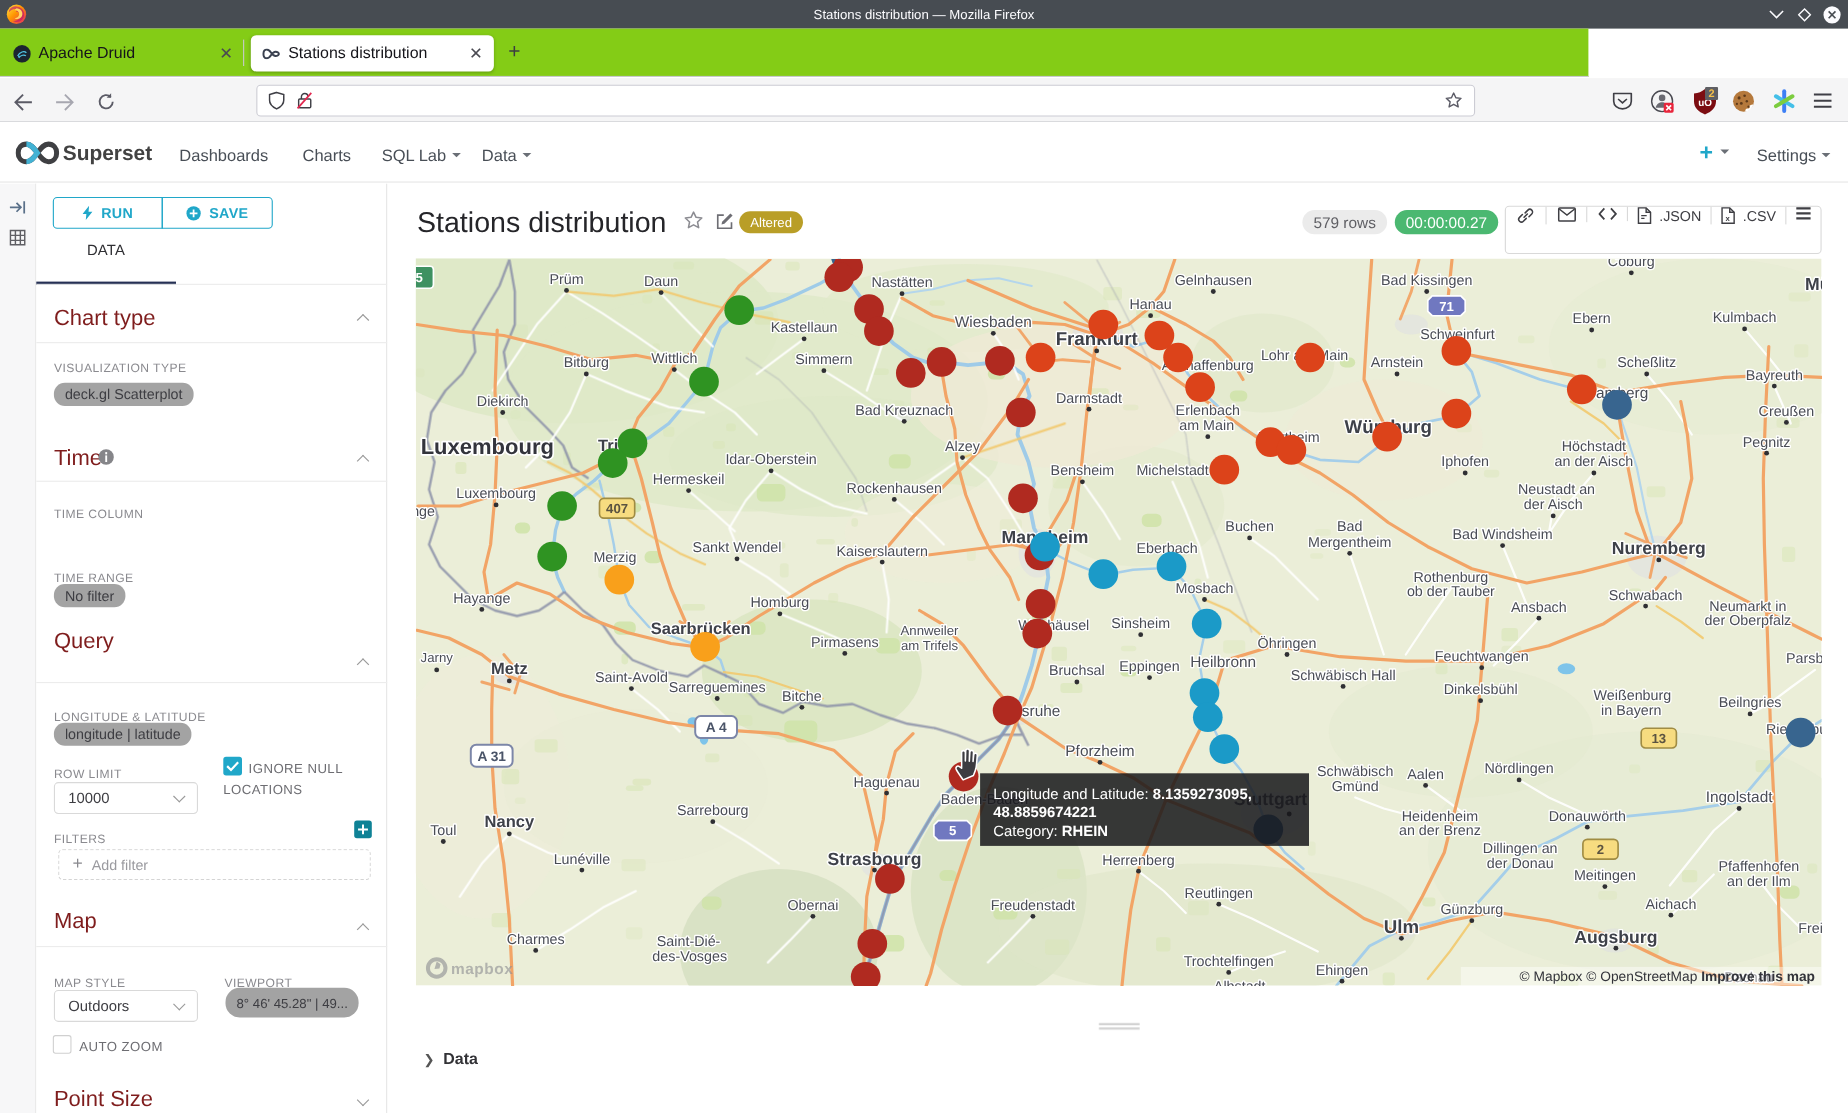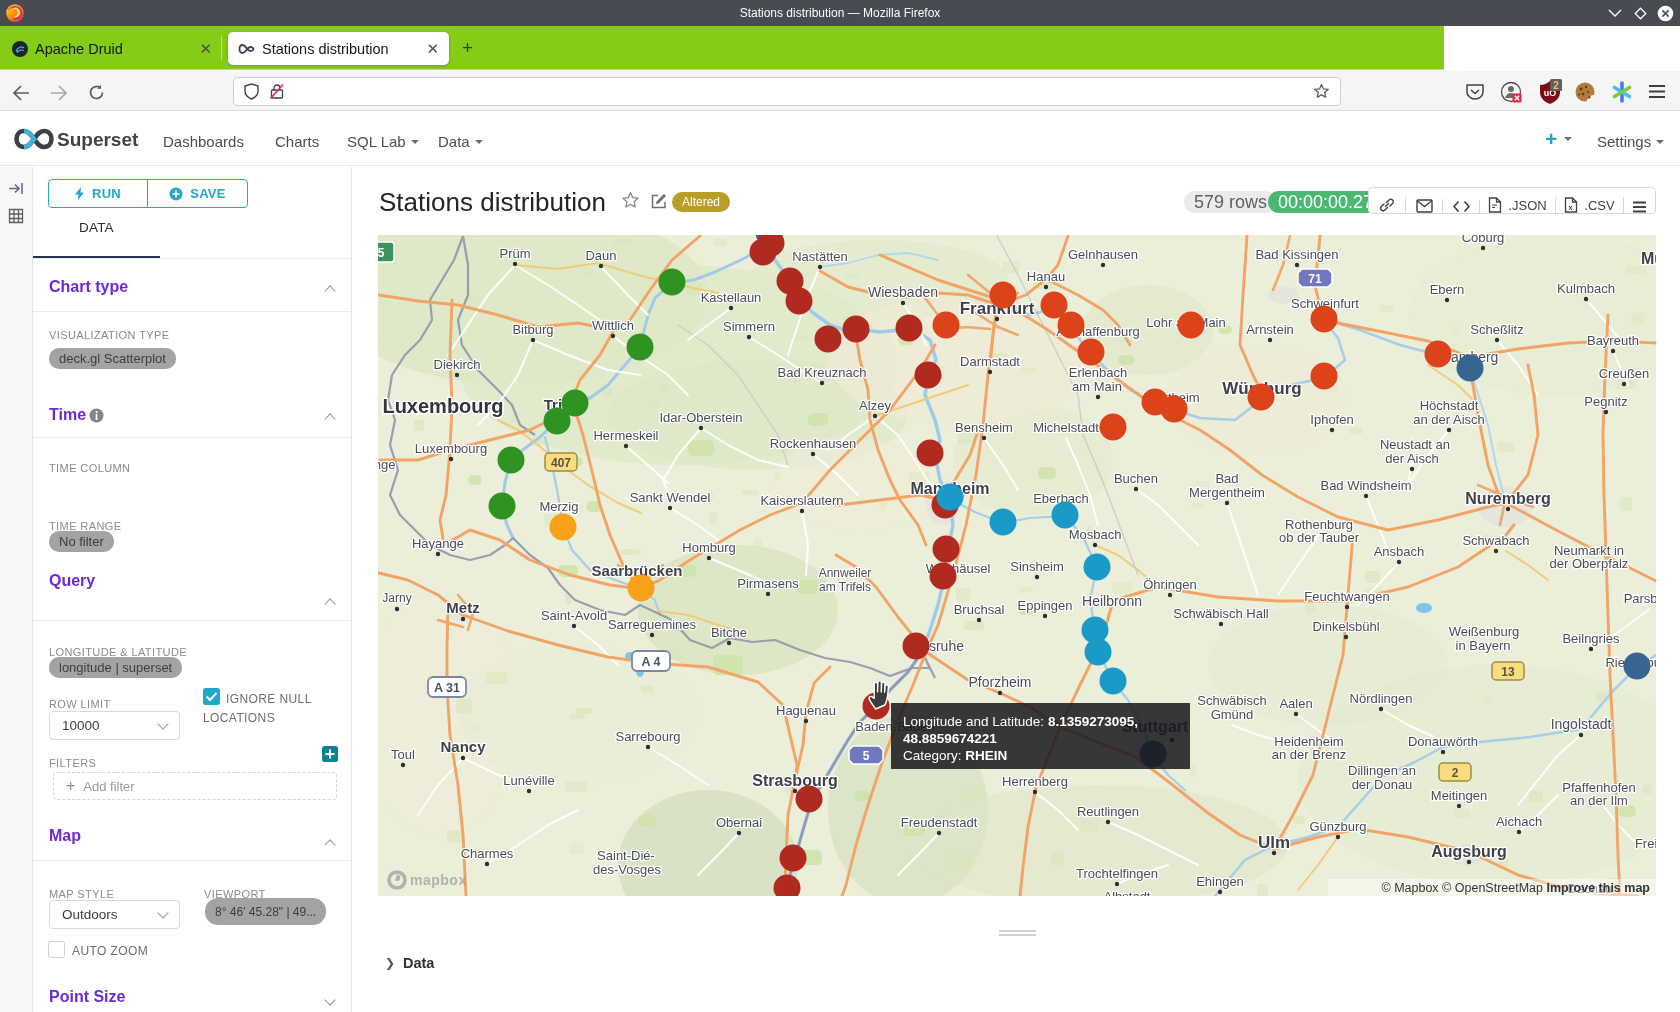--- a/index.html
+++ b/index.html
@@ -20,31 +20,31 @@
 .navitem{font-size:15px;color:#484e56;position:absolute;top:22px}
 .caret{display:inline-block;width:0;height:0;border-left:4px solid transparent;border-right:4px solid transparent;border-top:4.5px solid #6a6f76;vertical-align:middle;margin-left:5px;margin-bottom:2px}
 
 #leftstrip{left:0;top:167px;width:33px;height:845px;background:#f7f7f8;border-right:1px solid #e6e6e6}
 #sidepanel{left:33px;top:167px;width:319px;height:845px;background:#fff;border-right:1px solid #e6e6e6}
 .sp{position:absolute}
 .btn-run,.btn-save{position:absolute;top:12px;height:29px;border:1px solid #20a7c9;color:#20a7c9;font-size:13px;font-weight:bold;letter-spacing:.3px;display:flex;align-items:center;justify-content:center}
 .btn-run{left:15px;width:100px;border-radius:4px 0 0 4px}
 .btn-save{left:114px;width:101px;border-right:1px solid #20a7c9;border-left:1px solid #20a7c9;border-radius:0 4px 4px 0}
 .seclabel{font-size:11px;color:#8a8a8f;letter-spacing:.4px}
-.sechead{font-size:16px;color:#6d28d9;font-weight:700}
+.sechead{font-size:20px;color:#7f1d1d;font-weight:400}
 .pill{background:#a3a3a3;border-radius:10px;color:#3d3d42;font-size:13px;display:inline-flex;align-items:center;padding:0 10px;height:21px}
 .selectbox{border:1px solid #d9d9d9;border-radius:4px;background:#fff;display:flex;align-items:center;font-size:13.5px;color:#3d3d42}
 .chev{display:inline-block;width:8px;height:8px;border-right:1.6px solid #999;border-bottom:1.6px solid #999}
 .chev-up{transform:rotate(-135deg)}
 .chev-down{transform:rotate(45deg)}
 .hr{position:absolute;left:0;width:319px;border-top:1px solid #ececec}
 
 #charthead .t{font-size:26px;color:#252529;font-weight:500}
-.hpill{border-radius:11px;font-size:18px;height:22px;display:inline-flex;align-items:center;padding:0 10px}
-#btngroup{border:1px solid #d9d9d9;border-radius:4px;background:#fff;display:flex;align-items:flex-end;height:27px}
+.hpill{border-radius:11px;font-size:14px;height:22px;display:inline-flex;align-items:center;padding:0 10px}
+#btngroup{border:1px solid #d9d9d9;border-radius:4px;background:#fff;display:flex;align-items:flex-start;height:44px}
 .bg-cell{display:flex;align-items:center;justify-content:center;border-right:1px solid #d9d9d9;color:#3f3f44}
 .bg-cell:last-child{border-right:none}
 </style>
 </head>
 <body>
 
 <div class="abs" id="titlebar">
   <div class="title">Stations distribution — Mozilla Firefox</div>
   <svg class="abs" style="left:5px;top:3px" width="20" height="20" viewBox="0 0 20 20">
       <defs>
@@ -205,21 +205,21 @@
   <span class="chev chev-up sp" style="left:293px;top:248px"></span>
   <div class="hr" style="top:270px"></div>
   <div class="sp seclabel" style="left:16px;top:295px">TIME COLUMN</div>
   <div class="sp seclabel" style="left:16px;top:353px">TIME RANGE</div>
   <div class="sp pill" style="left:16px;top:364px">No filter</div>
 
   <div class="sp sechead" style="left:16px;top:405px">Query</div>
   <span class="chev chev-up sp" style="left:293px;top:433px"></span>
   <div class="hr" style="top:453px"></div>
   <div class="sp seclabel" style="left:16px;top:479px">LONGITUDE &amp; LATITUDE</div>
-  <div class="sp pill" style="left:16px;top:490px">longitude | superset</div>
+  <div class="sp pill" style="left:16px;top:490px">longitude | latitude</div>
   <div class="sp seclabel" style="left:16px;top:531px">ROW LIMIT</div>
   <div class="sp selectbox" style="left:16px;top:544px;width:131px;height:29px;padding:0 12px">10000<span class="chev chev-down" style="margin-left:auto;margin-bottom:3px"></span></div>
   <div class="sp" style="left:170px;top:521px;width:17px;height:17px;background:#20a7c9;border-radius:2.5px"><svg width="17" height="17" viewBox="0 0 17 17">
         <path d="M3.5 8.5l3.5 3.5 6.5-7" stroke="#fff" stroke-width="2" fill="none"></path>
       </svg></div>
   <div class="sp seclabel" style="left:193px;top:525px;color:#6d6d72;font-size:12px">IGNORE NULL</div>
   <div class="sp seclabel" style="left:170px;top:544px;color:#6d6d72;font-size:12px">LOCATIONS</div>
   <div class="sp seclabel" style="left:16px;top:590px">FILTERS</div>
   <div class="sp" style="left:289px;top:579px;width:16px;height:16px;background:#0f8296;border-radius:2.5px"><svg width="16" height="16" viewBox="0 0 16 16">
         <path d="M8 3.5v9M3.5 8h9" stroke="#fff" stroke-width="1.8"></path>

